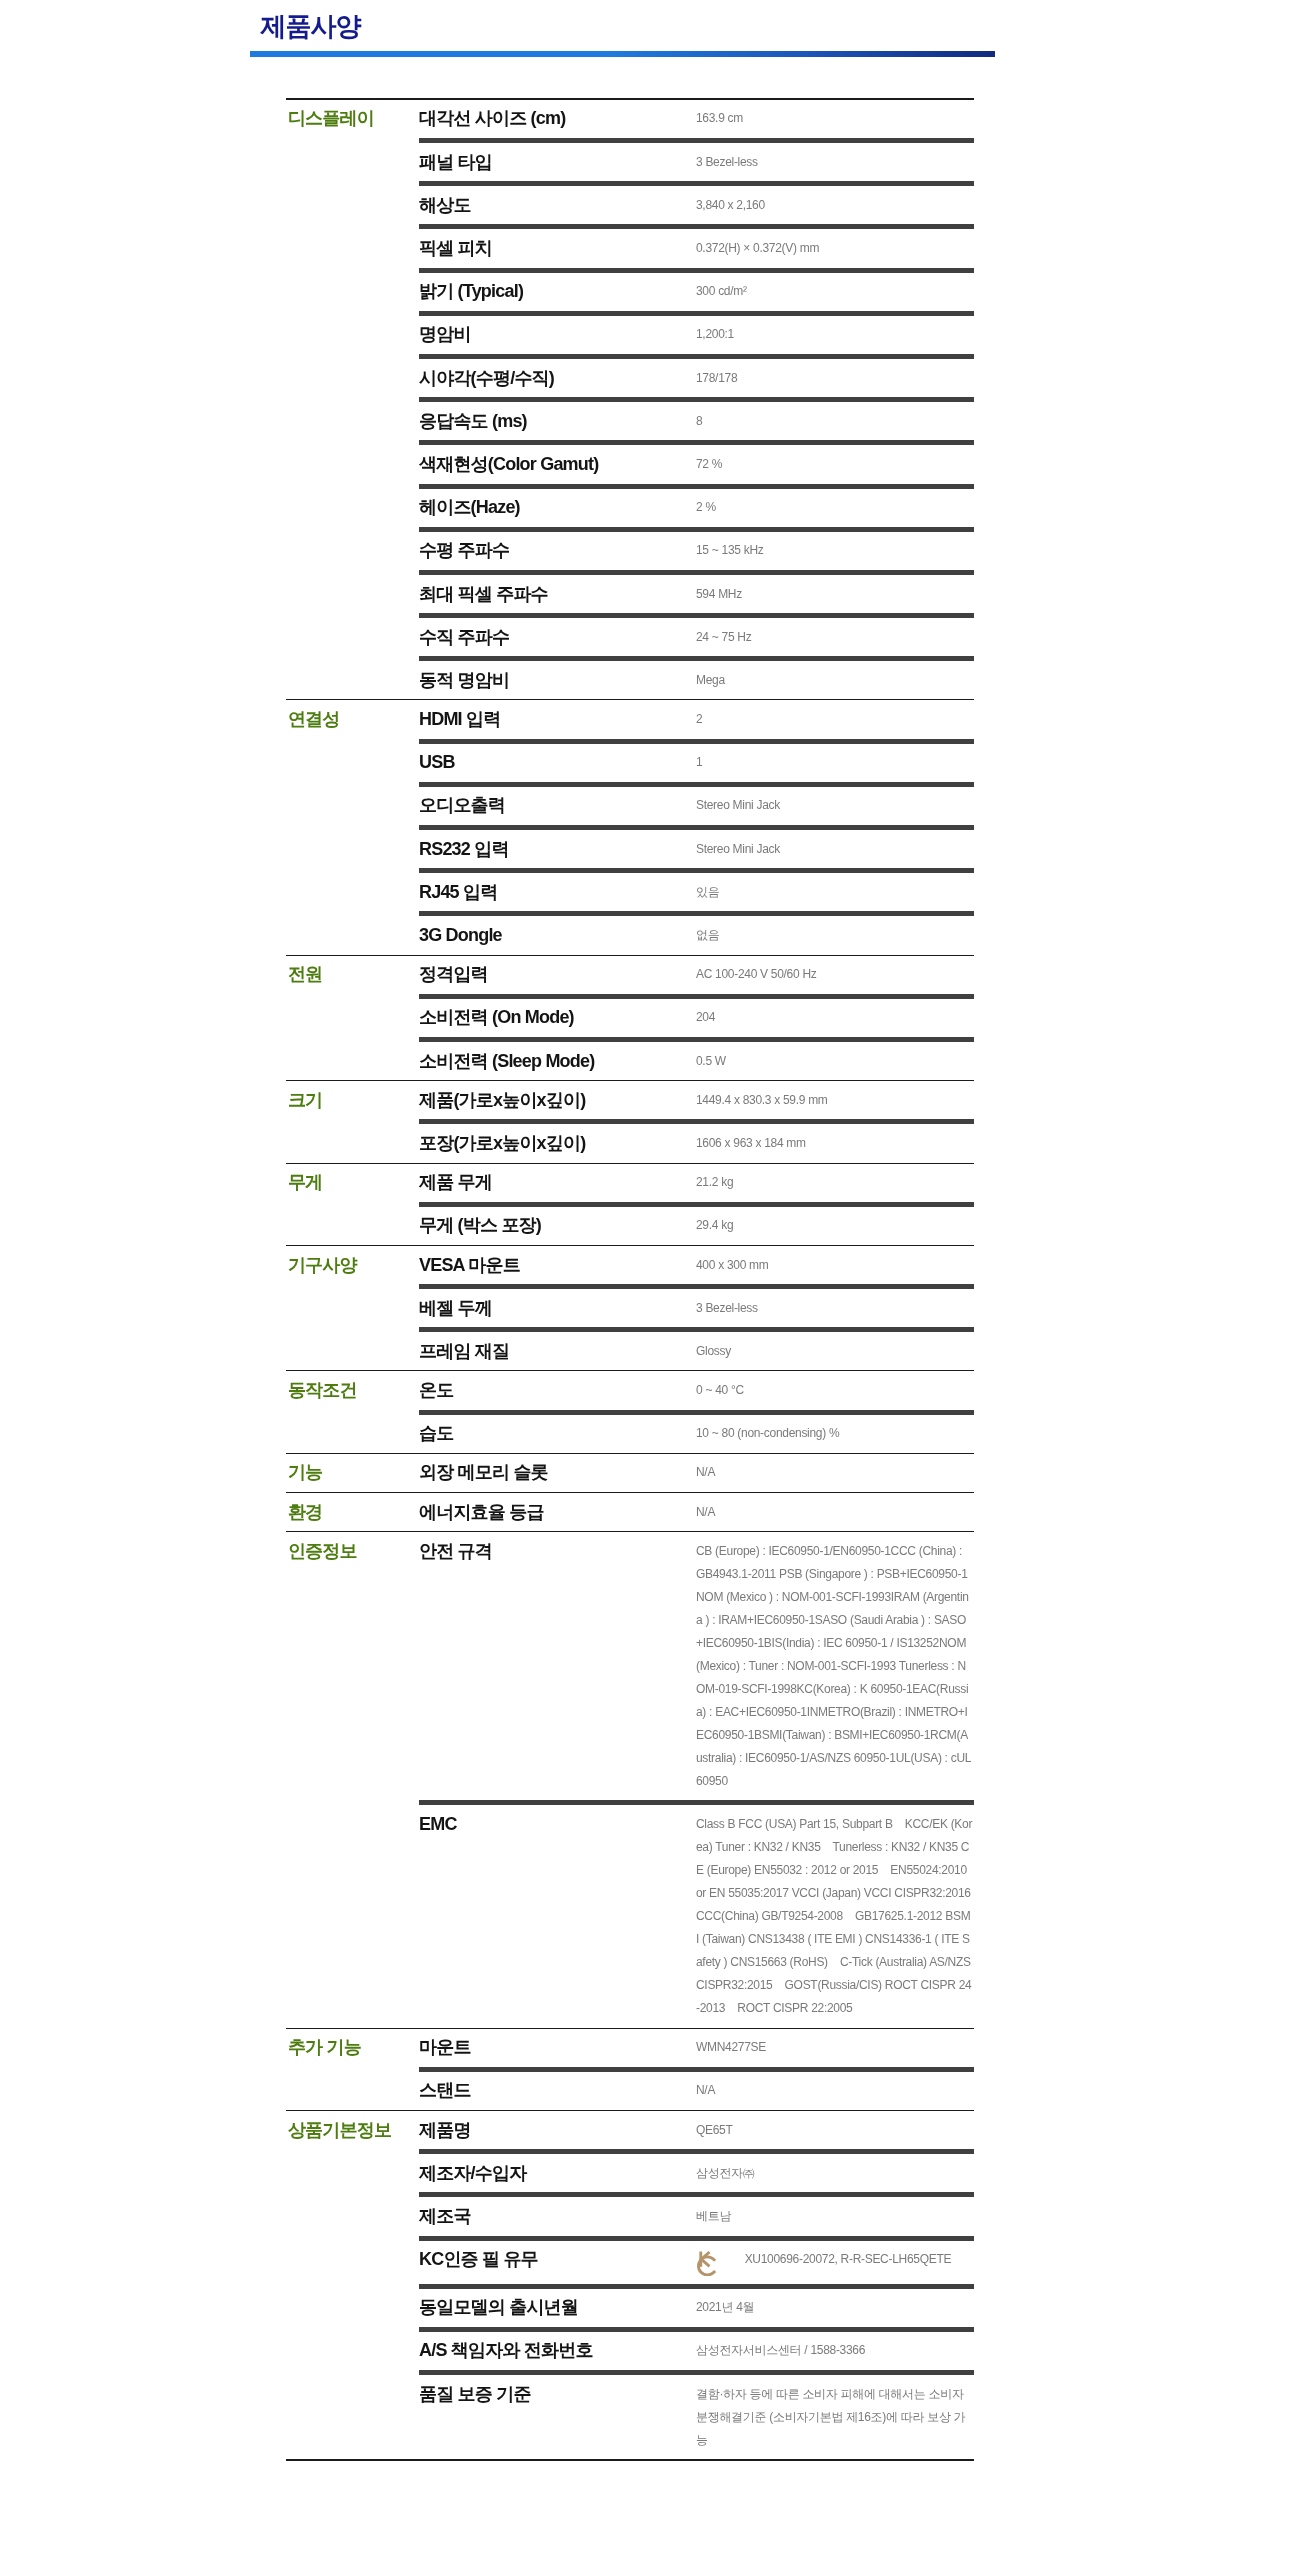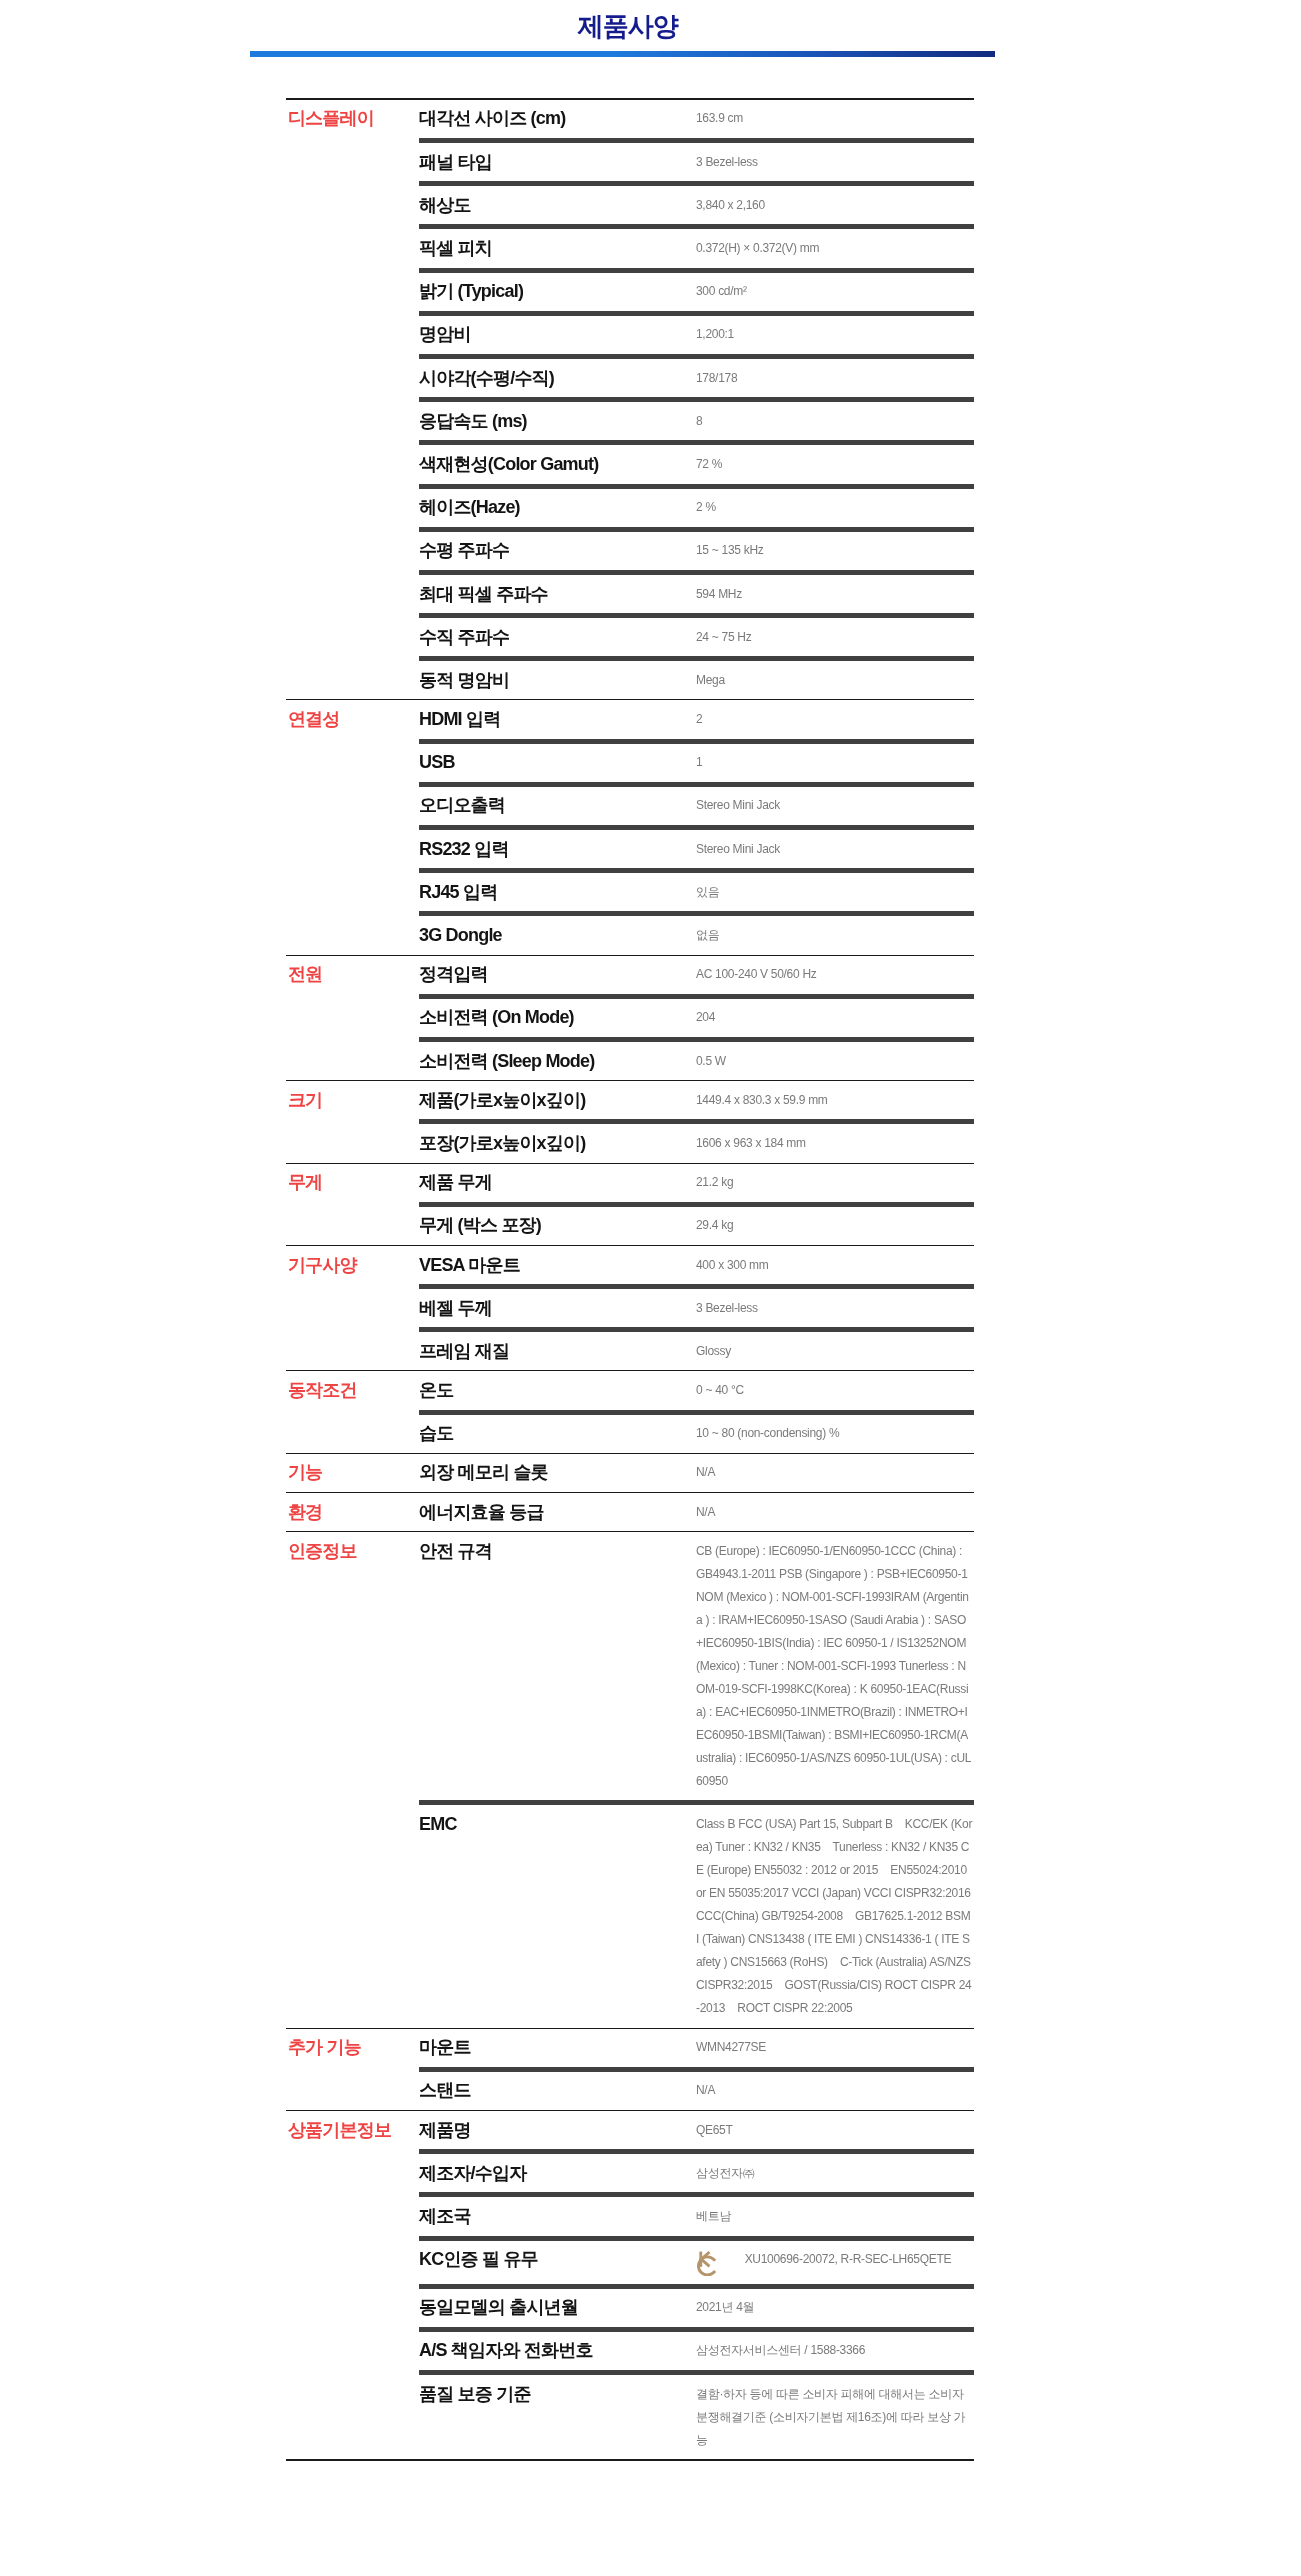--- a/index.html
+++ b/index.html
@@ -6,21 +6,21 @@
   html, body { margin: 0; padding: 0; background: #ffffff; }
   body {
     width: 1301px;
     min-height: 2576px;
     font-family: "Liberation Sans", sans-serif;
     -webkit-font-smoothing: antialiased;
   }
   .page { position: relative; width: 1301px; min-height: 2576px; background: #fff; }
 
   
-  .title-wrap { padding-top: 11.4px; margin-left: 250px; width: 745px; text-align: center; }
+  .title-wrap { padding-top: 11.4px; margin-left: 250px; width: 745px; }
   .page-title {
     margin: 0 0 8.6px 10.5px;
     font-size: 26px;
     font-weight: 700;
     color: #141b8c;
     letter-spacing: -1px;
     line-height: 1.2;
   }
   .title-underline {
     height: 5.7px;
@@ -35,21 +35,21 @@
     border-bottom: 2.9px solid #1b1b1b;
   }
   .section { display: flex; align-items: stretch; }
   .section + .section { border-top: 1.9px solid #1b1b1b; }
   .category {
     flex: 0 0 133px;
     width: 133px;
     padding: 8.6px 5.7px 0 1.9px;
     font-size: 18px;
     font-weight: 700;
-    color: #ef4444;
+    color: #4d7c0f;
     letter-spacing: -0.8px;
     line-height: 1.2;
   }
   .rows { flex: 1 1 auto; min-width: 0; }
   .row { display: flex; align-items: flex-start; }
   .row + .row { border-top: 5px solid #404040; }
   .spec-name {
     flex: 0 0 277px;
     width: 277px;
     padding: 7.6px 11.4px 7.6px 0;

